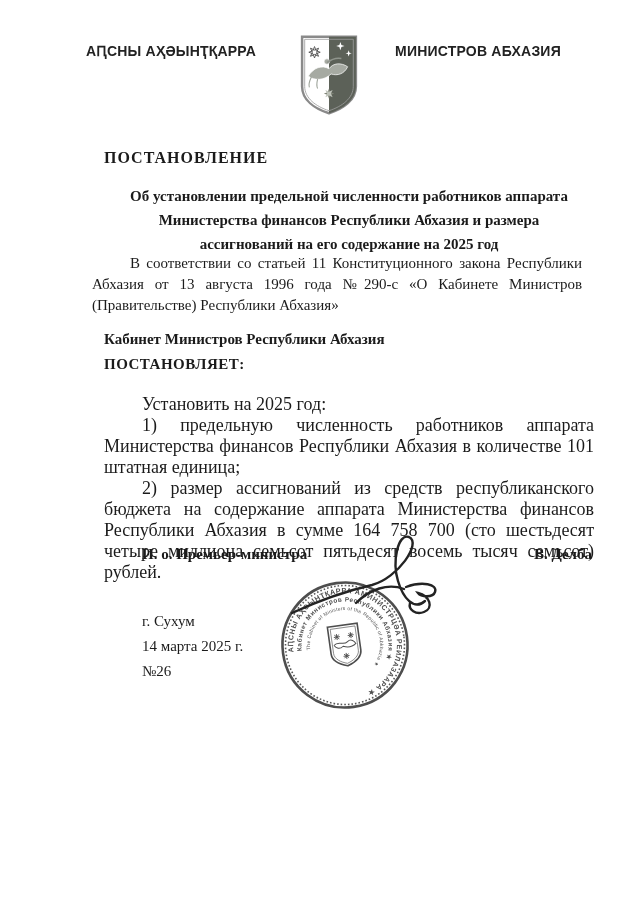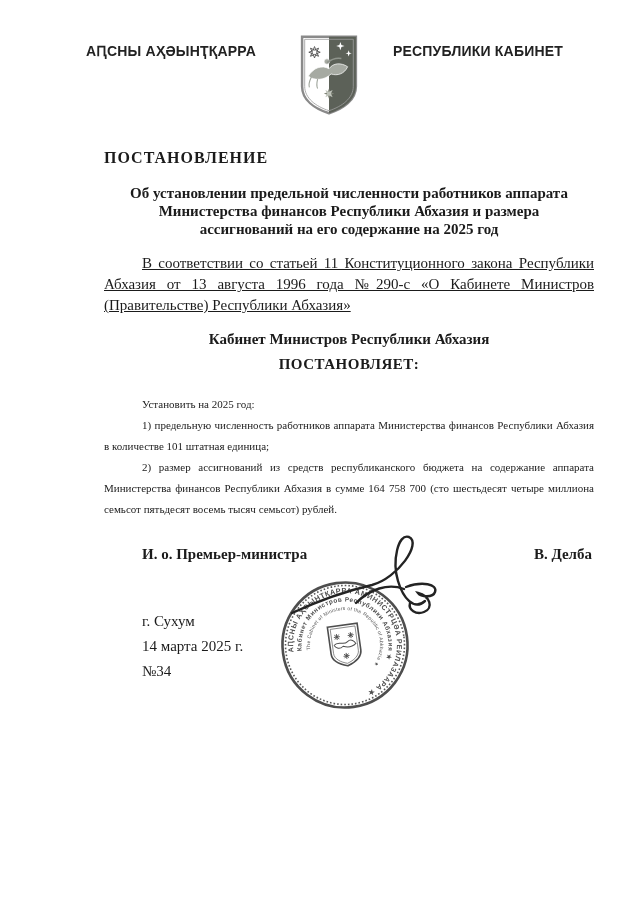--- a/index.html
+++ b/index.html
@@ -26,41 +26,40 @@
   .hdr-right{left:370px;top:40px;width:216px;}
   .arms{position:absolute;left:299px;top:34px;width:60px;height:82px;}
   
   .doc-title{
     position:absolute;left:104px;top:149px;width:490px;
     text-align:left;font-weight:bold;font-size:16px;
     letter-spacing:1px;
   }
   .doc-subject{
     position:absolute;left:104px;top:184px;width:490px;
-    text-align:center;font-weight:bold;font-size:15px;line-height:18px;
+    text-align:center;font-weight:bold;font-size:15px;line-height:24px;
     white-space:pre-line;
   }
   
   .para{
-    position:absolute;left:104px;width:490px;
+    position:absolute;left:92px;width:490px;
     font-size:15px;line-height:21px;
     text-align:justify;text-indent:38px;
     margin:0;
-    text-decoration:underline;
   }
   .preamble{top:253px;}
   .center-line{
     position:absolute;left:104px;width:490px;
-    text-align:center;font-weight:bold;font-size:15px;
+    font-weight:bold;font-size:15px;
   }
   .authority{top:331px;}
   .resolves{top:356px;letter-spacing:0.5px;}
   .body-text{position:absolute;left:104px;top:394px;width:490px;}
   .body-text p{
-    font-size:11px;line-height:21px;
+    font-size:18px;line-height:21px;
     text-align:justify;text-indent:38px;margin:0;
   }
   
   .sig-row{
     position:absolute;left:142px;top:546px;width:450px;
     display:flex;justify-content:space-between;
     font-weight:bold;font-size:15px;
   }
   .footer-block{
     position:absolute;left:142px;top:611px;
@@ -103,21 +102,21 @@
       <path d="M12,41 C10,45 9,48 10,51 M18,43 C17,47 17,50 18,52" stroke="#9aa096" stroke-width="1" fill="none"></path>
     </g>
 
     <g transform="translate(29,57)">
       <path d="M0,-5 L1.3,-1.3 L5,0 L1.3,1.3 L0,5 L-1.3,1.3 L-5,0 L-1.3,-1.3 Z" fill="#808578"></path>
       <path d="M0,-5 L1.3,-1.3 L5,0 L1.3,1.3 L0,5 L-1.3,1.3 L-5,0 L-1.3,-1.3 Z" transform="rotate(45)" fill="#bfc3ba"></path>
     </g>
   </svg>
 
   <div class="hdr-block hdr-right">
-    <div>РЕСПУБЛИКИ КАБИНЕТ</div>
+    <div>МИНИСТРОВ АБХАЗИЯ</div>
   </div>
 
   <div class="doc-title">ПОСТАНОВЛЕНИЕ</div>
   <div class="doc-subject">Об установлении предельной численности работников аппарата
 Министерства финансов Республики Абхазия и размера
 ассигнований на его содержание на 2025 год</div>
 
   <p class="para preamble">В соответствии со статьей 11 Конституционного закона Республики Абхазия от 13 августа 1996 года №290-с «О Кабинете Министров (Правительстве) Республики Абхазия»</p>
 
   <div class="center-line authority">Кабинет Министров Республики Абхазия</div>
@@ -130,21 +129,21 @@
   </div>
 
   <div class="sig-row">
     <span>И. о. Премьер-министра</span>
     <span>В. Делба</span>
   </div>
 
   <div class="footer-block">
     <div>г. Сухум</div>
     <div>14 марта 2025 г.</div>
-    <div>№34</div>
+    <div>№26</div>
   </div>
 
   <svg class="stamp" viewBox="0 0 130 130">
     <defs>
       <path id="ringA" d="M13,65 a52,52 0 1,1 104,0 a52,52 0 1,1 -104,0"></path>
       <path id="ringB" d="M21.5,65 a43.5,43.5 0 1,1 87,0 a43.5,43.5 0 1,1 -87,0"></path>
       <path id="ringC" d="M30,65 a35,35 0 1,1 70,0 a35,35 0 1,1 -70,0"></path>
     </defs>
     <circle cx="65" cy="65" r="62.5" fill="none" stroke="#3f3f3f" stroke-width="2.6"></circle>
     <circle cx="65" cy="65" r="59.5" fill="none" stroke="#4a4a4a" stroke-width="1.6" stroke-dasharray="1.6,2"></circle>

